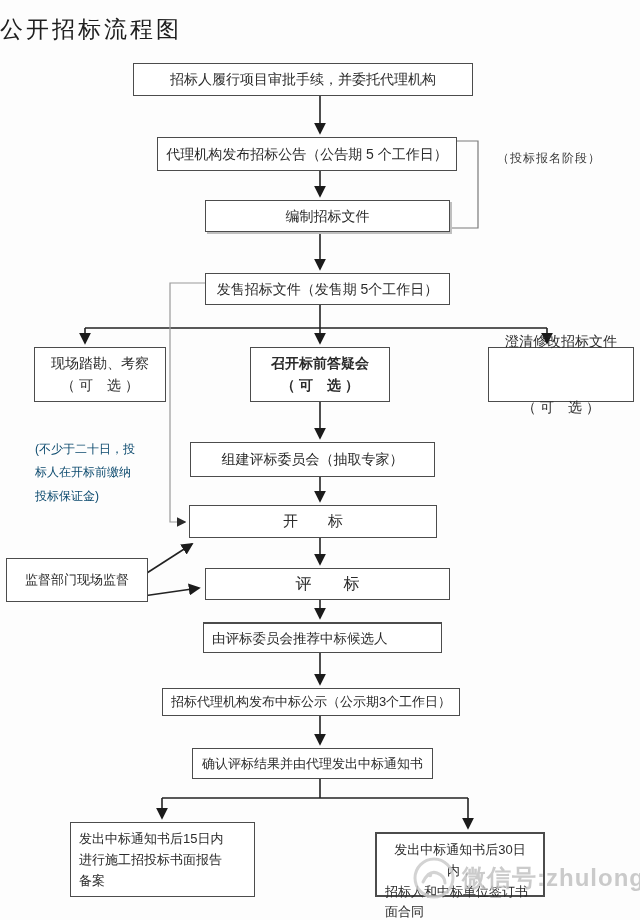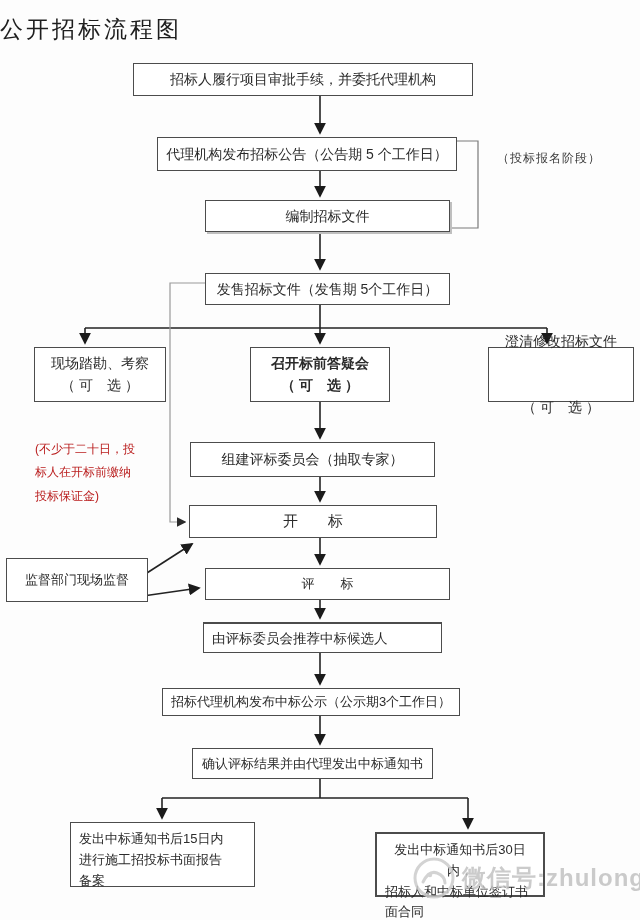--- a/index.html
+++ b/index.html
@@ -18,41 +18,41 @@
   .box{
     position:absolute;z-index:2;box-sizing:border-box;
     background:#ffffff;border:1.5px solid #4c4c4c;
     display:flex;flex-direction:column;align-items:center;justify-content:center;
     font-size:14px;line-height:1.35;text-align:center;
   }
   .box.shadow{box-shadow:2px 2px 0 #bfbfbf;}
   .box.leftalign{align-items:flex-start;text-align:center;padding:6px 8px;justify-content:flex-start;}
   .box .l2{margin-top:3px;}
   .note{
-    position:absolute;z-index:2;font-size:12px;color:#b91c1c;line-height:1.95;
+    position:absolute;z-index:2;font-size:12px;color:#0c4a6e;line-height:1.95;
   }
   .sidenote{
     position:absolute;z-index:2;font-size:12px;color:#3a3a3a;letter-spacing:1px;
   }
   
   #n-approval     {left:133px;top:63px;  width:340px;height:33px;}
   #n-announcement {left:157px;top:137px; width:300px;height:34px;}
   #n-prepare      {left:205px;top:200px; width:245px;height:32px;}
   #n-sell         {left:205px;top:273px; width:245px;height:32px;}
   #n-sitevisit    {left:18px; top:347px; width:132px;height:55px;margin-left:16px;}
   #n-qameeting    {left:250px;top:347px; width:140px;height:55px;font-weight:bold;}
   #n-clarify      {left:488px;top:347px; width:146px;height:55px;gap:44px;}
   #n-committee    {left:190px;top:442px; width:245px;height:35px;}
   #n-bidopening   {left:189px;top:505px; width:248px;height:33px;font-size:15px;}
   #n-supervision  {left:6px;  top:558px; width:142px;height:44px;font-size:13px;}
-  #n-evaluation   {left:205px;top:568px; width:245px;height:32px;font-size:13px;}
+  #n-evaluation   {left:205px;top:568px; width:245px;height:32px;font-size:16px;}
   #n-recommend    {left:203px;top:622px; width:239px;height:31px;border-top-width:2.5px;font-size:13.5px;}
   #n-publicity    {left:162px;top:688px; width:298px;height:28px;font-size:13px;}
   #n-confirm      {left:192px;top:748px; width:241px;height:31px;font-size:13px;}
-  #n-filing       {left:70px; top:822px; width:185px;height:65px;font-size:13px;line-height:1.6;}
+  #n-filing       {left:70px; top:822px; width:185px;height:75px;font-size:13px;line-height:1.6;}
   #n-contract     {left:375px;top:832px; width:170px;height:65px;font-size:13px;line-height:1.6;border-width:2px;}
   #note-deposit   {left:35px; top:438px; width:114px;}
   #note-phase     {left:497px;top:150px;}
   
   .watermark{
     position:absolute;left:412px;top:856px;z-index:3;
     display:flex;align-items:center;gap:6px;opacity:.85;
   }
   .wm-logo{width:44px;height:44px;flex:0 0 auto;}
   .wm-text{

